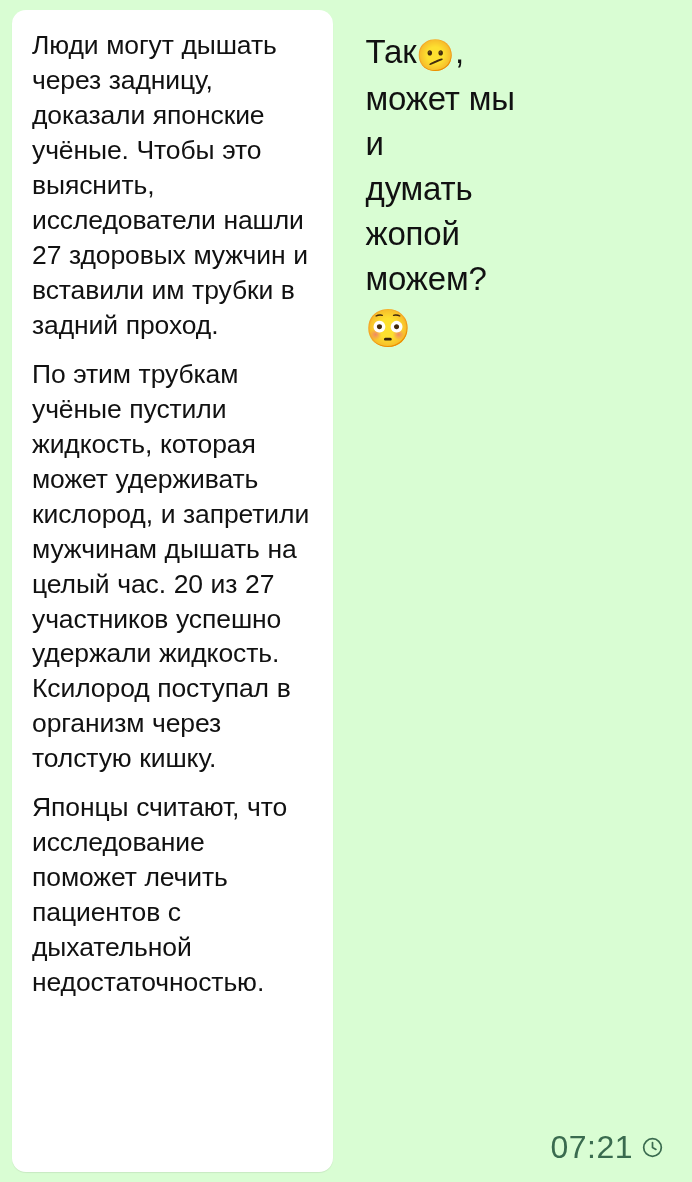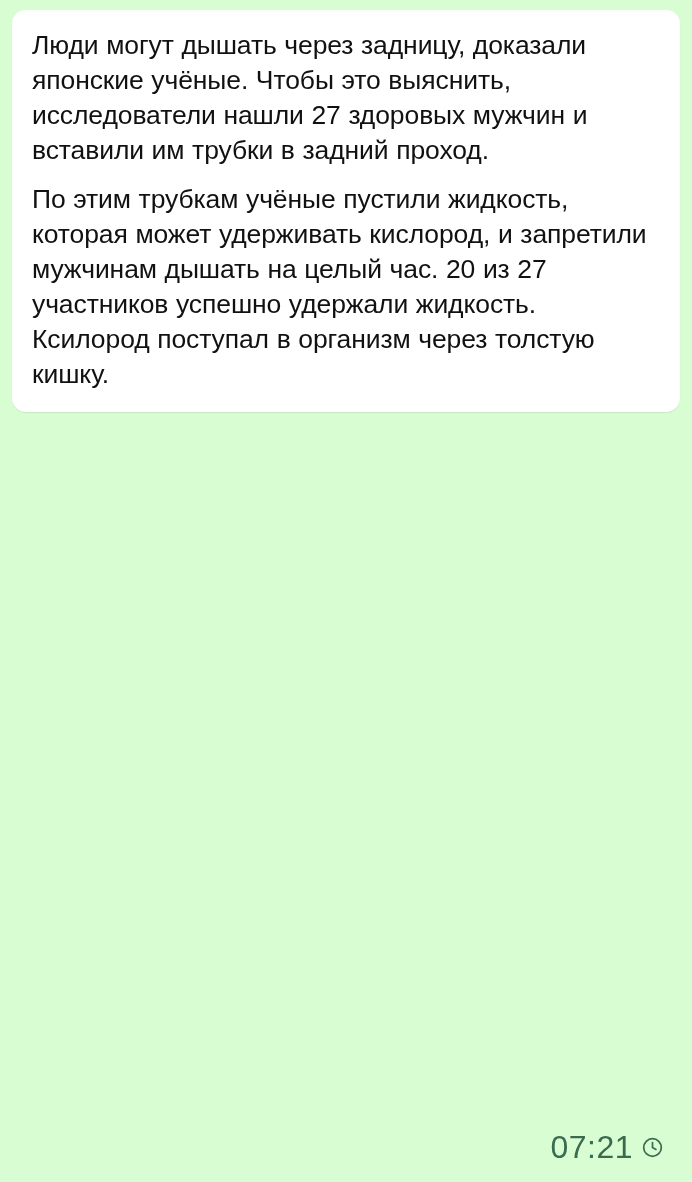--- a/index.html
+++ b/index.html
@@ -19,21 +19,21 @@
   .chat-bubble {
     position: absolute;
     left: 0;
     top: 0;
     width: 692px;
     min-height: 1182px;
     background: #d9fdd3;
     box-sizing: border-box;
     padding: 8px 12px 10px 12px;
     display: flex;
-    flex-direction: column;
+    flex-direction: row;
     gap: 27px;
   }
 
   
   .quoted-card {
     background: #ffffff;
     border-radius: 14px;
     padding: 18px 20px 20px 20px;
     box-sizing: border-box;
     width: 668px;
@@ -93,22 +93,30 @@
   .clock-icon svg { display: block; }
 </style>
 </head>
 <body>
 
 <div class="chat-bubble">
 
   <div class="quoted-card">
     <p>Люди могут дышать через задницу, доказали японские учёные. Чтобы это выяснить, исследователи нашли 27 здоровых мужчин и вставили им трубки в задний проход.</p>
     <p>По этим трубкам учёные пустили жидкость, которая может удерживать кислород, и запретили мужчинам дышать на целый час. 20 из 27 участников успешно удержали жидкость. Ксилород поступал в организм через толстую кишку.</p>
+    <p>Японцы считают, что исследование поможет лечить пациентов с дыхательной недостаточностью.</p>
   </div>
 
+  <div class="message-text">
+    <span>Так</span><span class="emoji">🫤</span><span>, может мы и</span>
+    <br>
+    <span>думать жопой можем?</span>
+    <br>
+    <span class="emoji-big">😳</span>
+  </div>
 
   <div class="bubble-footer">
     <span class="time-label">07:21</span>
     <span class="clock-icon">
       <svg viewBox="0 0 24 24" width="23" height="23" fill="none" stroke="#3a6b4f" stroke-width="1.8">
         <circle cx="12" cy="12" r="9.2"></circle>
         <path d="M12 6.8 V12 L15.6 14" stroke-linecap="round" stroke-linejoin="round"></path>
       </svg>
     </span>
   </div>

